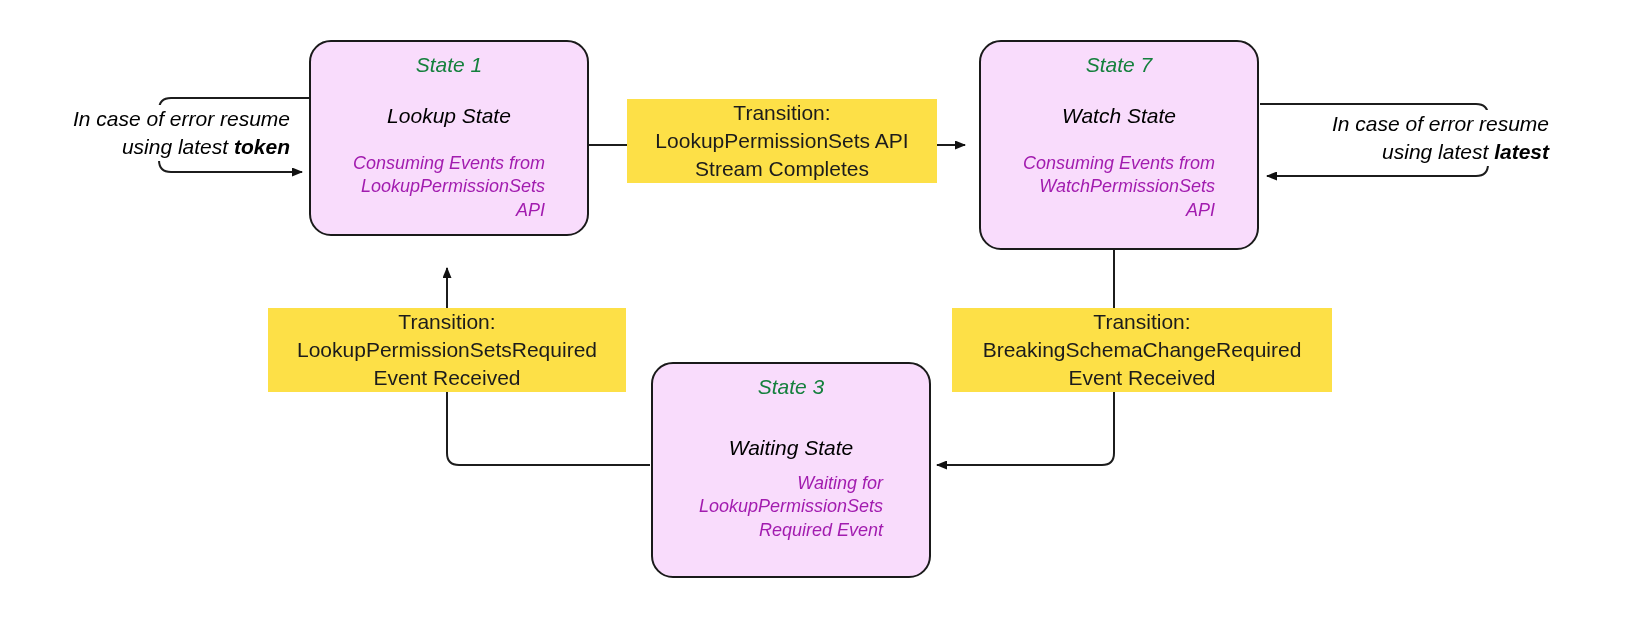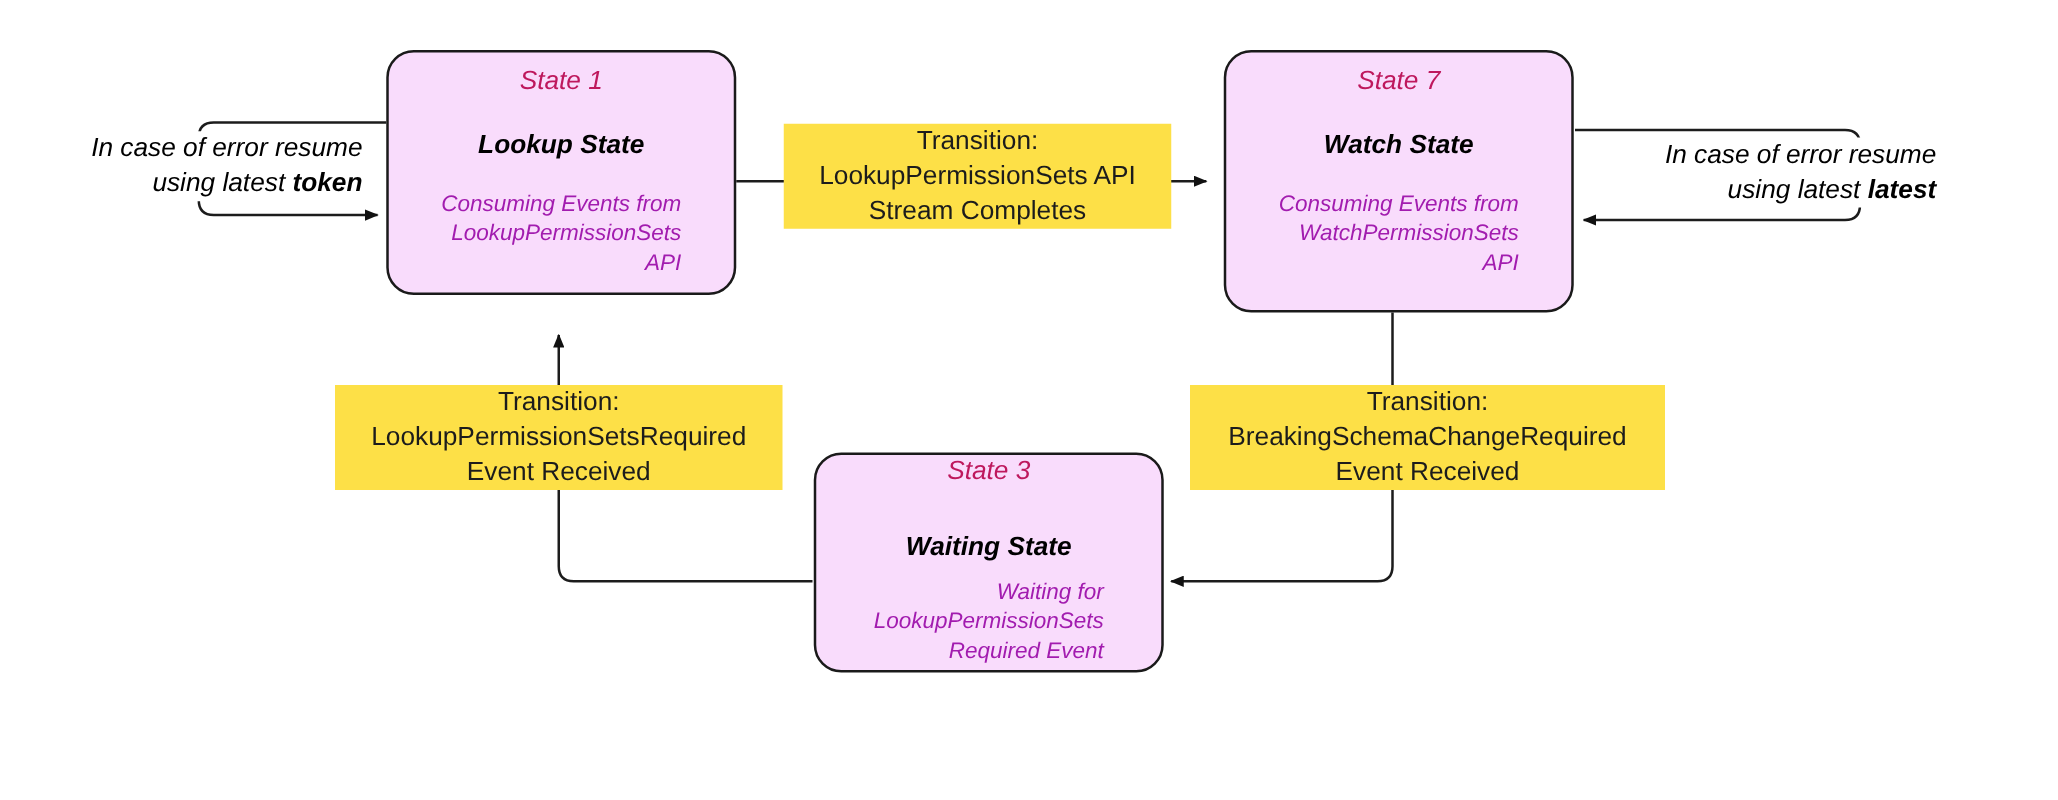--- a/index.html
+++ b/index.html
@@ -31,27 +31,27 @@
     border: 2px solid #1a1a1a;
     border-radius: 22px;
     display: flex;
     flex-direction: column;
     align-items: center;
     z-index: 2;
   }
   .state-id {
     font-style: italic;
     font-size: 21px;
-    color: #be185d;
+    color: #15803d;
     line-height: 1.25;
     text-align: center;
   }
   .state-title {
     font-style: italic;
-    font-weight: bold;
+    font-weight: normal;
     font-size: 21px;
     color: #000000;
     line-height: 1.25;
     text-align: center;
   }
   .state-desc {
     font-style: italic;
     font-size: 18px;
     color: #a21caf;
     line-height: 1.33;
@@ -126,21 +126,21 @@
   </div>
 
   <div class="state-box" style="left:979px; top:40px; width:280px; height:210px; padding-top:10px;">
     <div class="state-id">State 7</div>
     <div class="state-title" style="margin-top:25px;">Watch State</div>
     <div class="state-desc" style="margin-top:22px;">Consuming Events from
 WatchPermissionSets
 API</div>
   </div>
 
-  <div class="state-box" style="left:651px; top:362px; width:280px; height:176px; padding-top:0;">
+  <div class="state-box" style="left:651px; top:362px; width:280px; height:216px; padding-top:10px;">
     <div class="state-id">State 3</div>
     <div class="state-title" style="margin-top:35px;">Waiting State</div>
     <div class="state-desc" style="margin-top:10px;">Waiting for
 LookupPermissionSets
 Required Event</div>
   </div>
 
   <div class="edge-label" style="left:627px; top:99px; width:310px;">Transition:
 LookupPermissionSets API
 Stream Completes</div>

